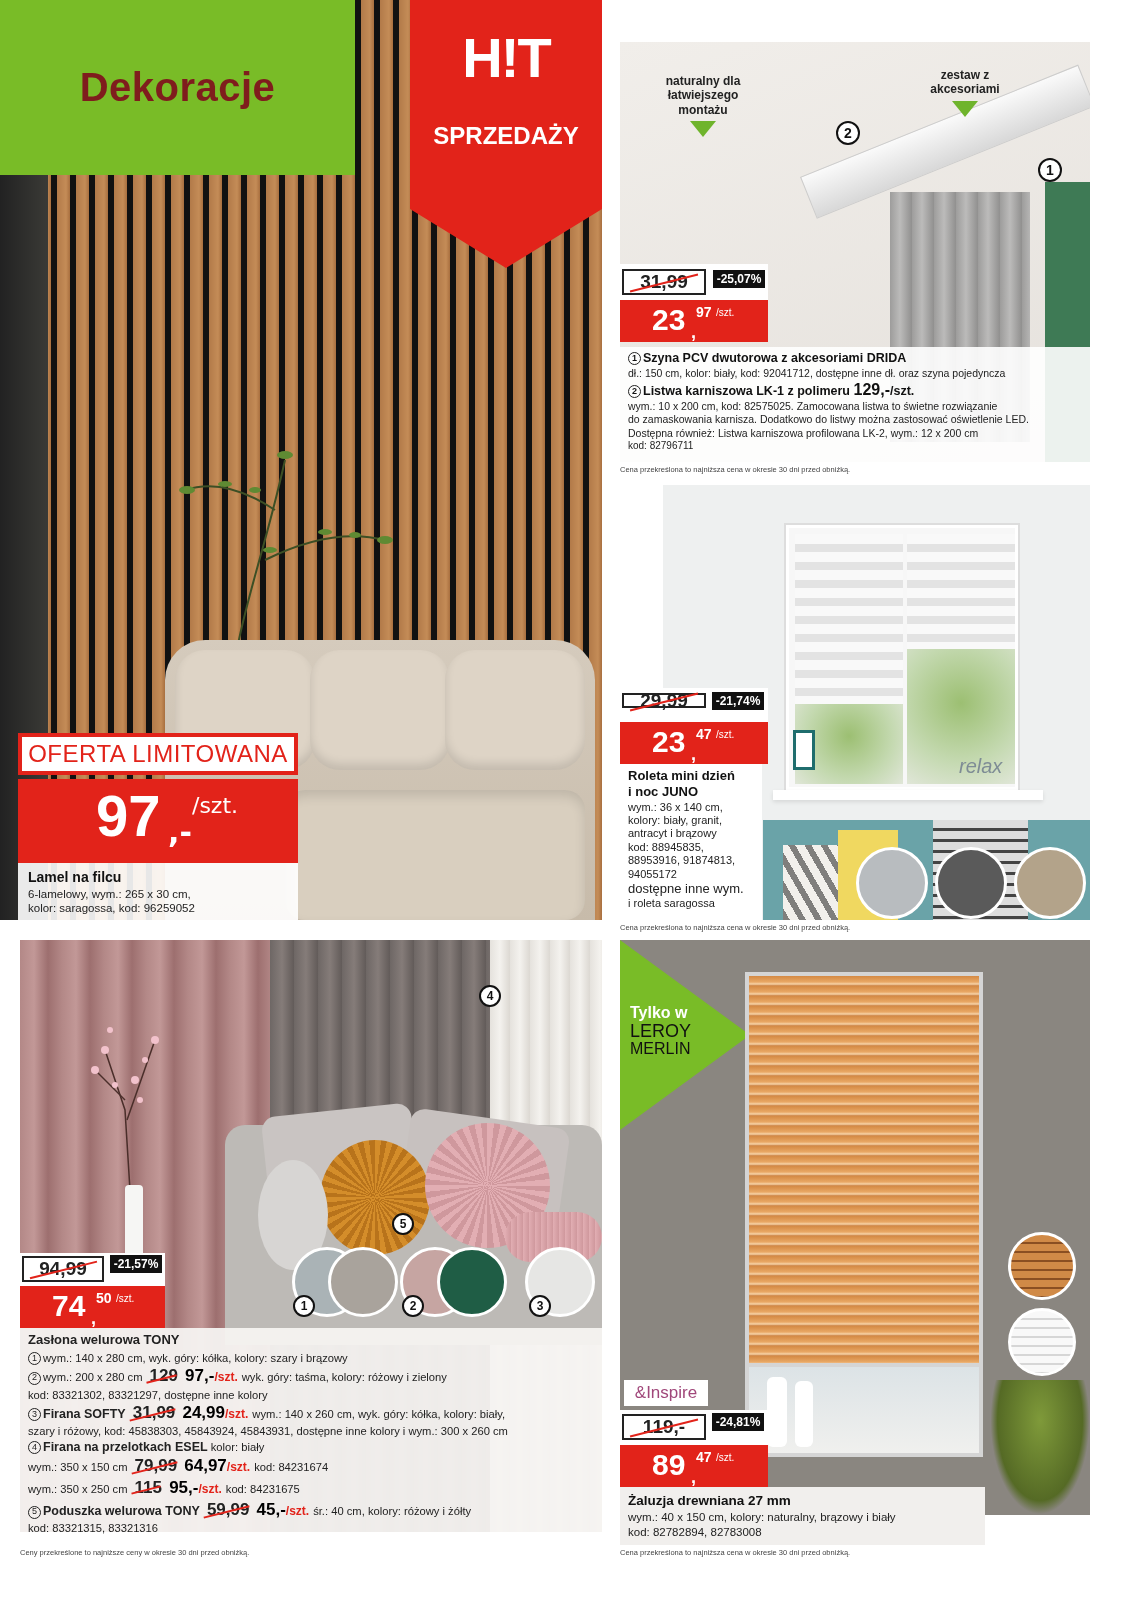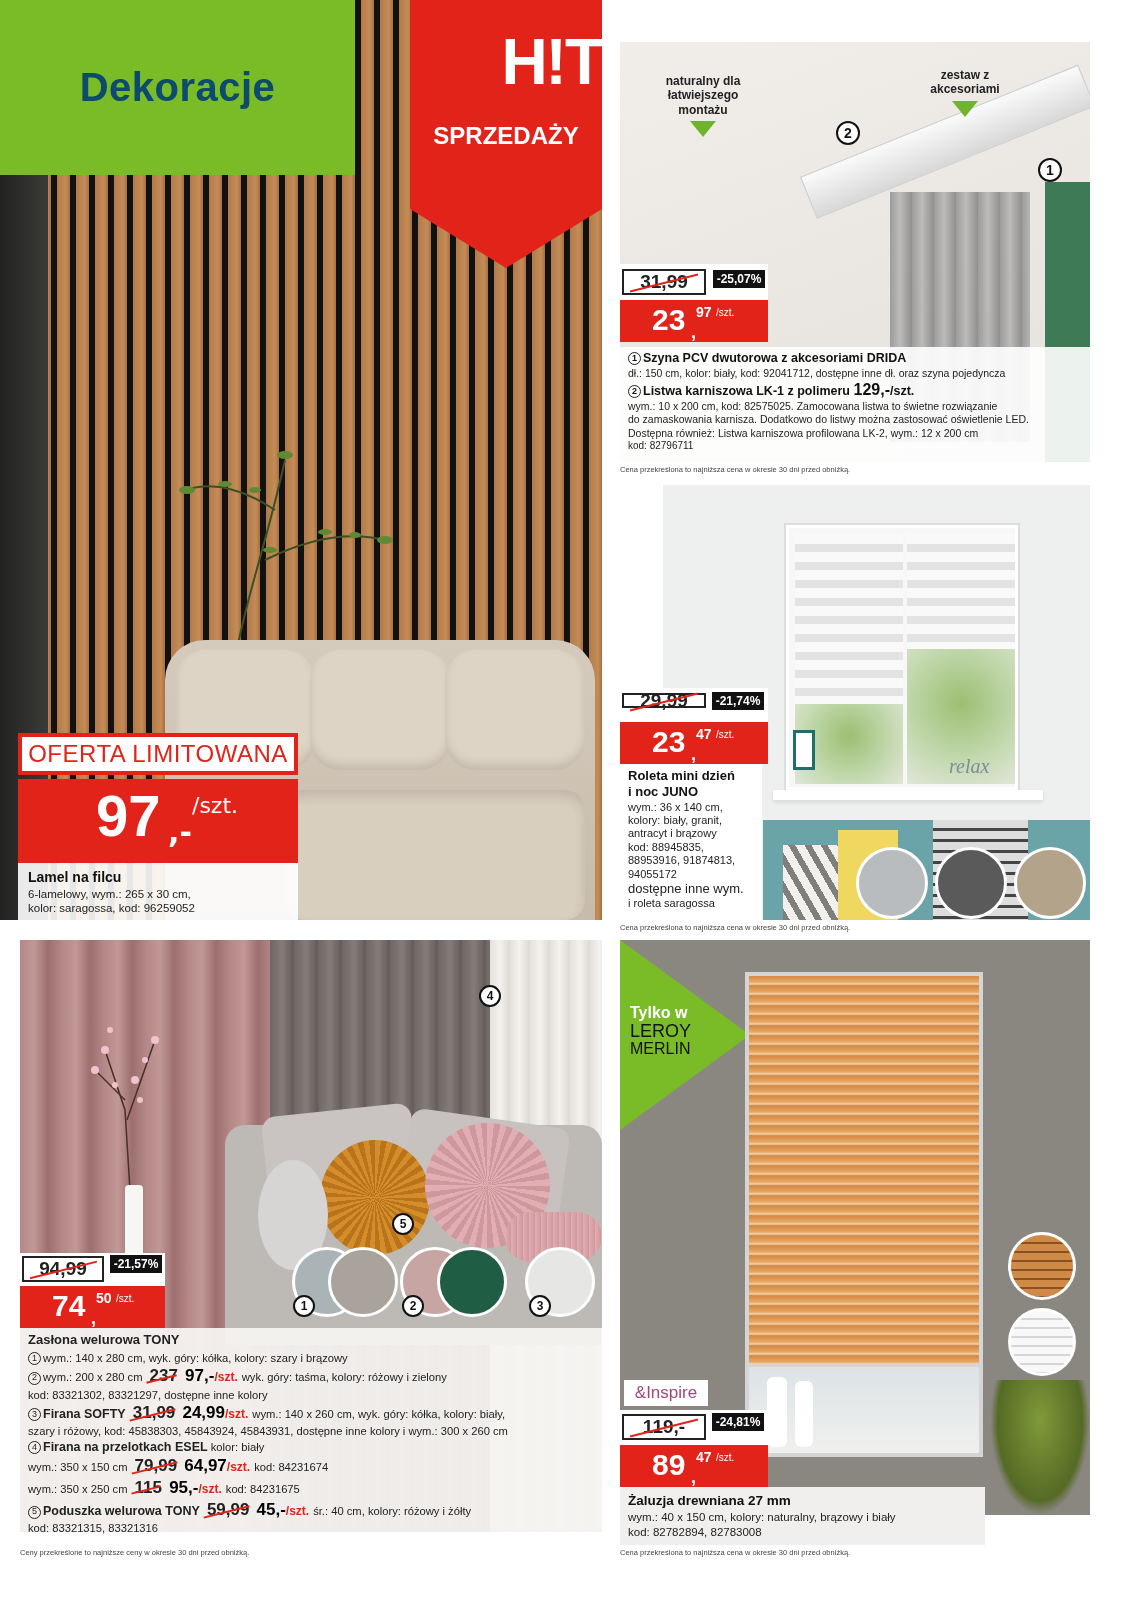--- a/index.html
+++ b/index.html
@@ -6,24 +6,24 @@
   body { width: 1125px; height: 1600px; background: #ffffff; font-family: "DejaVu Sans", sans-serif; position: relative; overflow: hidden; color: #111; }
   .abs { position: absolute; }
 
   
   #p1 { left: 0; top: 0; width: 602px; height: 920px; overflow: hidden;
         background: #2a2a28; }
   #p1 .wall { position:absolute; left:0; top:0; width:602px; height:920px;
         background: repeating-linear-gradient(90deg, #b27a49 0px, #c48c57 9px, #a86f3f 13px, #111 13px, #111 19px); }
   #p1 .darkleft { position:absolute; left:0; top:175px; width:48px; height:745px; background: linear-gradient(90deg,#222,#3a3a36); }
   .green-header { left:0; top:0; width:355px; height:175px; background:#79bc27; display:flex; align-items:center; justify-content:center; }
-  .green-header span { font-family:"Liberation Sans", sans-serif; font-weight:bold; font-size:40px; color:#0c4a6e; letter-spacing:0.5px; }
+  .green-header span { font-family:"Liberation Sans", sans-serif; font-weight:bold; font-size:40px; color:#7f1d1d; letter-spacing:0.5px; }
   .hit-badge { left:410px; top:0; width:192px; height:268px; }
   .hit-badge .shape { position:absolute; inset:0; background:#e2231a; clip-path: polygon(0 0,100% 0,100% 78%,50% 100%,0 78%); }
-  .hit-badge .big { position:absolute; top:30px; left:0; width:100%; text-align:right; color:#fff; font-family:"Liberation Sans",sans-serif; font-weight:bold; font-size:64px; letter-spacing:-2px; line-height:1; }
+  .hit-badge .big { position:absolute; top:30px; left:0; width:100%; text-align:center; color:#fff; font-family:"Liberation Sans",sans-serif; font-weight:bold; font-size:56px; letter-spacing:-2px; line-height:1; }
   .hit-badge .small { position:absolute; top:122px; left:0; width:100%; text-align:center; color:#fff; font-family:"Liberation Sans",sans-serif; font-weight:bold; font-size:24px; }
   .sofa { left:165px; top:640px; width:430px; height:280px; background: linear-gradient(180deg,#d5cbbd,#c7bbaa); border-radius:40px 40px 0 0; }
   .sofa .cush { position:absolute; top:10px; width:140px; height:120px; border-radius:30px; background:#ded4c6; box-shadow: inset 0 -6px 10px rgba(0,0,0,0.12); }
   .sofa .seat { position:absolute; top:150px; left:120px; width:300px; height:130px; border-radius:20px; background:#d9cfbf; box-shadow: inset 0 6px 12px rgba(0,0,0,0.12); }
   .plant { left:175px; top:400px; width:230px; height:260px; }
   .oferta-box { left:18px; top:733px; width:280px; height:130px; }
   .oferta-box .label { position:absolute; left:0; top:0; width:280px; height:42px; background:#fff; border:4px solid #e2231a; display:flex; align-items:center; justify-content:center; color:#e2231a; font-family:"Liberation Sans",sans-serif; font-size:24px; letter-spacing:0.5px; }
   .oferta-box .price { position:absolute; left:0; top:46px; width:280px; height:84px; background:#e2231a; color:#fff; }
   .oferta-box .price .int { position:absolute; left:78px; top:8px; font-family:"Liberation Sans",sans-serif; font-weight:bold; font-size:58px; line-height:1; }
   .oferta-box .price .dec { position:absolute; left:150px; top:36px; font-weight:bold; font-size:30px; }
@@ -51,21 +51,21 @@
   .wbg { position:absolute; background:#fff; }
 
   .fine { position:absolute; font-family:"Liberation Sans",sans-serif; font-size:7.5px; color:#444; }
 
   
   #p3 { left:663px; top:485px; width:427px; height:435px; background:#eef0f0; overflow:hidden; }
   .win { position:absolute; left:123px; top:40px; width:232px; height:265px; background:#f7f7f7; border:3px solid #fff; box-shadow:0 0 0 2px #ddd; }
   .win .pane { position:absolute; top:6px; width:108px; height:250px; background:#fff; }
   .win .blind { position:absolute; left:0; top:0; width:100%; background: repeating-linear-gradient(180deg,#f9f9f9 0,#f9f9f9 10px,#e3e3e3 10px,#e3e3e3 18px); }
   .win .tree { position:absolute; left:0; bottom:0; width:100%; background: radial-gradient(circle at 50% 40%,#9cbf72,#c4d9b0 60%,#e0e6d8); }
-  .relax { position:absolute; left:286px; top:270px; font-family:Liberation Serif, serif; font-style:italic; font-size:20px; color:#7e8c95; }
+  .relax { position:absolute; left:296px; top:270px; font-family:Liberation Sans, sans-serif; font-style:italic; font-size:20px; color:#7e8c95; }
   .frame { position:absolute; left:130px; top:245px; width:22px; height:40px; border:3px solid #1f6d6d; background:#fff; }
   .sill { position:absolute; left:110px; top:305px; width:270px; height:10px; background:#fff; box-shadow:0 2px 4px rgba(0,0,0,0.1); }
   .sofa2 { position:absolute; left:100px; top:335px; width:327px; height:100px; background:#6aa3a8; }
   .swatch { position:absolute; border-radius:50%; border:3px solid #fff; }
 
   
   #p4 { left:20px; top:940px; width:582px; height:592px; background:#a87b7b; overflow:hidden; }
   #p4 .curtL { position:absolute; left:0; top:0; width:250px; height:592px; background: repeating-linear-gradient(90deg,#b38887 0,#c29897 14px,#9d6f6f 28px,#b38887 42px); }
   #p4 .curtM { position:absolute; left:250px; top:0; width:220px; height:592px; background: repeating-linear-gradient(90deg,#6e6765 0,#857c79 12px,#625b59 24px); }
   #p4 .curtR { position:absolute; left:470px; top:0; width:112px; height:592px; background: repeating-linear-gradient(90deg,#e5e2dd 0,#f4f2ee 10px,#dcd8d2 20px); }
@@ -278,21 +278,21 @@
 <div class="red-price" style="left:20px; top:1286px; width:145px; height:42px;">
   <span class="int" style="left:32px; top:5px; font-size:30px;">74</span>
   <span class="dec" style="left:71px; top:22px; font-size:18px;">,</span>
   <span class="dec" style="left:76px; top:4px; font-size:14px;">50</span>
   <span class="unit" style="left:96px; top:7px; font-size:10px;">/szt.</span>
 </div>
 
 <div class="abs zas-desc">
   <div class="line title-b" style="font-size:13px; margin-bottom:2px;">Zasłona welurowa TONY</div>
   <div class="line"><span class="cnum">1</span><span>wym.: 140 x 280 cm, wyk. góry: kółka, kolory: szary i brązowy</span></div>
-  <div class="line"><span class="cnum">2</span><span>wym.: 200 x 280 cm</span> <span class="old">237</span> <span class="new">97,-</span><span class="newu">/szt.</span><span>wyk. góry: taśma, kolory: różowy i zielony</span></div>
+  <div class="line"><span class="cnum">2</span><span>wym.: 200 x 280 cm</span> <span class="old">129</span> <span class="new">97,-</span><span class="newu">/szt.</span><span>wyk. góry: taśma, kolory: różowy i zielony</span></div>
   <div class="line">kod: 83321302, 83321297, dostępne inne kolory</div>
   <div class="line"><span class="cnum">3</span><span class="b">Firana SOFTY</span> <span class="old">31,99</span> <span class="new">24,99</span><span class="newu">/szt.</span><span>wym.: 140 x 260 cm, wyk. góry: kółka, kolory: biały,</span></div>
   <div class="line">szary i różowy, kod: 45838303, 45843924, 45843931, dostępne inne kolory i wym.: 300 x 260 cm</div>
   <div class="line"><span class="cnum">4</span><span class="b">Firana na przelotkach ESEL</span> <span>kolor: biały</span></div>
   <div class="line"><span>wym.: 350 x 150 cm</span> <span class="old">79,99</span> <span class="new">64,97</span><span class="newu">/szt.</span><span>kod: 84231674</span></div>
   <div class="line"><span>wym.: 350 x 250 cm</span> <span class="old">115</span> <span class="new">95,-</span><span class="newu">/szt.</span><span>kod: 84231675</span></div>
   <div class="line"><span class="cnum">5</span><span class="b">Poduszka welurowa TONY</span> <span class="old">59,99</span> <span class="new">45,-</span><span class="newu">/szt.</span><span>śr.: 40 cm, kolory: różowy i żółty</span></div>
   <div class="line">kod: 83321315, 83321316</div>
 </div>
 <div class="fine" style="left:20px; top:1548px;">Ceny przekreślone to najniższe ceny w okresie 30 dni przed obniżką.</div>

